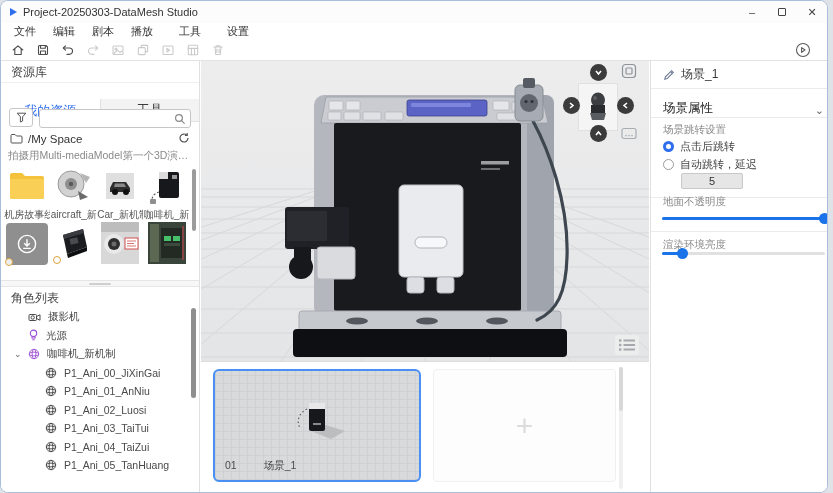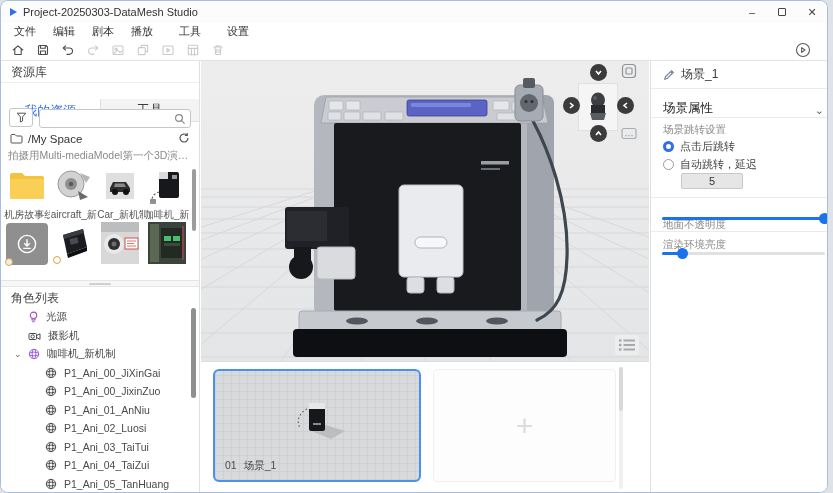--- a/index.html
+++ b/index.html
@@ -62,21 +62,21 @@
   .gz{position:absolute;width:17px;height:17px;border-radius:50%;background:#3b3b3b;display:flex;align-items:center;justify-content:center;}
   .gz-thumb{position:absolute;left:377px;top:22px;width:40px;height:48px;background:#f5f5f5;border:1px solid #e0e0e0;display:flex;align-items:center;justify-content:center;}
   .corner-icon{position:absolute;display:flex;}
   .vp-list-icon{position:absolute;left:414px;top:274px;width:24px;height:20px;background:#eceded;border-radius:3px;display:flex;align-items:center;justify-content:center;}
 
   
   .strip{position:absolute;left:200px;top:360px;width:448px;height:133px;background:#fff;border-top:1px solid #ddd;}
   .scene-card{position:absolute;left:12px;top:7px;width:208px;height:113px;border:2px solid #4a90f4;border-radius:6px;background:
       repeating-linear-gradient(0deg,#cfd0d1 0 1px,transparent 1px 8px),
       repeating-linear-gradient(90deg,#cfd0d1 0 1px,transparent 1px 8px),#d9dadb;overflow:hidden;}
-  .scene-label{position:absolute;left:10px;bottom:7px;font-size:10.5px;color:#4a4a4a;display:flex;gap:7px;}
+  .scene-label{position:absolute;left:10px;bottom:7px;font-size:10.5px;color:#4a4a4a;display:flex;gap:27px;}
   .scene-mini{position:absolute;left:74px;top:24px;}
   .add-card{position:absolute;left:232px;top:7px;width:183px;height:113px;background:#fdfdfd;border:1px solid #f0f0f0;border-radius:4px;display:flex;align-items:center;justify-content:center;font-size:30px;font-weight:200;color:#dcdcdc;}
   .strip-scroll{position:absolute;left:418px;top:5px;width:4px;height:122px;background:#f0f0f0;border-radius:2px;}
   .strip-scroll span{display:block;width:4px;height:44px;background:#d8d8d8;border-radius:2px;}
 
   
   .right{position:absolute;left:649px;top:60px;width:184px;height:433px;background:#fff;border-left:1px solid #e0e0e0;}
   .name-row{position:absolute;left:0;top:0;width:100%;height:28px;display:flex;align-items:center;gap:6px;padding-left:12px;font-size:12px;color:#3a3a3a;border-bottom:1px solid #ebebeb;}
   .section-row{position:absolute;left:0;top:28px;width:100%;height:29px;display:flex;align-items:flex-end;padding:0 10px 0 12px;font-size:12.5px;color:#242424;border-bottom:1px solid #ebebeb;}
   .section-row .chev{margin-left:auto;color:#666;font-size:11px;}
@@ -325,58 +325,50 @@
     <div class="assets-scroll"></div>
 
     <div class="splitter">
         <span></span>
       </div>
 
     <div class="char-title">角色列表</div>
 
     <div class="char-list">
       <div class="crow root">
-        <svg width="11" height="13" viewBox="0 0 11 13" fill="none" stroke="#9b4fd6" stroke-width="1.1">
-            <circle cx="5.5" cy="4.3" r="3.2"></circle>
-            <path d="M4 7.2 V9 H7 V7.2 M4.3 10.8 H6.7"></path>
-          </svg>
-        <span>光源</span>
-      </div>
-      <div class="crow root">
         <svg width="13" height="10" viewBox="0 0 13 10" fill="none" stroke="#4a4a4a" stroke-width="1">
             <rect x="1" y="2.5" width="7.5" height="6" rx="1"></rect>
             <circle cx="4.7" cy="5.5" r="1.7"></circle>
             <path d="M8.5 4.5 L12 2.8 V8.2 L8.5 6.5"></path>
           </svg>
         <span>摄影机</span>
       </div>
+      <div class="crow root">
+        <svg width="11" height="13" viewBox="0 0 11 13" fill="none" stroke="#9b4fd6" stroke-width="1.1">
+            <circle cx="5.5" cy="4.3" r="3.2"></circle>
+            <path d="M4 7.2 V9 H7 V7.2 M4.3 10.8 H6.7"></path>
+          </svg>
+        <span>光源</span>
+      </div>
       <div class="crow root-exp">
         <span class="tree-chev">⌄</span>
         <svg width="12" height="12" viewBox="0 0 12 12" fill="none" stroke="#9b4fd6" stroke-width="0.9">
             <circle cx="6" cy="6" r="4.7"></circle>
             <ellipse cx="6" cy="6" rx="4.7" ry="1.9"></ellipse>
             <ellipse cx="6" cy="6" rx="1.9" ry="4.7"></ellipse>
           </svg>
         <span>咖啡机_新机制</span>
       </div>
       <div class="crow child">
         <svg width="12" height="12" viewBox="0 0 12 12" fill="none" stroke="#454545" stroke-width="0.9">
             <circle cx="6" cy="6" r="4.7"></circle>
             <ellipse cx="6" cy="6" rx="4.7" ry="1.9"></ellipse>
             <ellipse cx="6" cy="6" rx="1.9" ry="4.7"></ellipse>
           </svg>
         <span>P1_Ani_00_JiXinGai</span>
-      </div>
-      <div class="crow child">
-        <svg width="12" height="12" viewBox="0 0 12 12" fill="none" stroke="#454545" stroke-width="0.9">
-            <circle cx="6" cy="6" r="4.7"></circle>
-            <ellipse cx="6" cy="6" rx="4.7" ry="1.9"></ellipse>
-            <ellipse cx="6" cy="6" rx="1.9" ry="4.7"></ellipse>
-          </svg>
-        <span>P1_Ani_00_JixinZuo</span>
       </div>
       <div class="crow child">
         <svg width="12" height="12" viewBox="0 0 12 12" fill="none" stroke="#454545" stroke-width="0.9">
             <circle cx="6" cy="6" r="4.7"></circle>
             <ellipse cx="6" cy="6" rx="4.7" ry="1.9"></ellipse>
             <ellipse cx="6" cy="6" rx="1.9" ry="4.7"></ellipse>
           </svg>
         <span>P1_Ani_01_AnNiu</span>
       </div>
       <div class="crow child">
@@ -566,21 +558,21 @@
       <span>点击后跳转</span>
     </div>
     <div class="radio-row" style="top:96px;">
       <span class="radio off"></span>
       <span>自动跳转，延迟</span>
     </div>
     <input class="delay-input" value="5" style="">
 
     <div class="divider" style="top:136px;"></div>
 
-    <div class="plabel" style="top:157px;">地面不透明度</div>
+    <div class="plabel" style="top:134px;">地面不透明度</div>
     <div class="slider" style="top:156px;">
       <div class="fill" style="width: 100%;"></div>
     </div>
 
     <div class="divider" style="top:170px;"></div>
 
     <div class="plabel" style="top:177px;">渲染环境亮度</div>
     <div class="slider" style="top:191px;">
       <div class="fill" style="width: 13%;"></div>
     </div>

